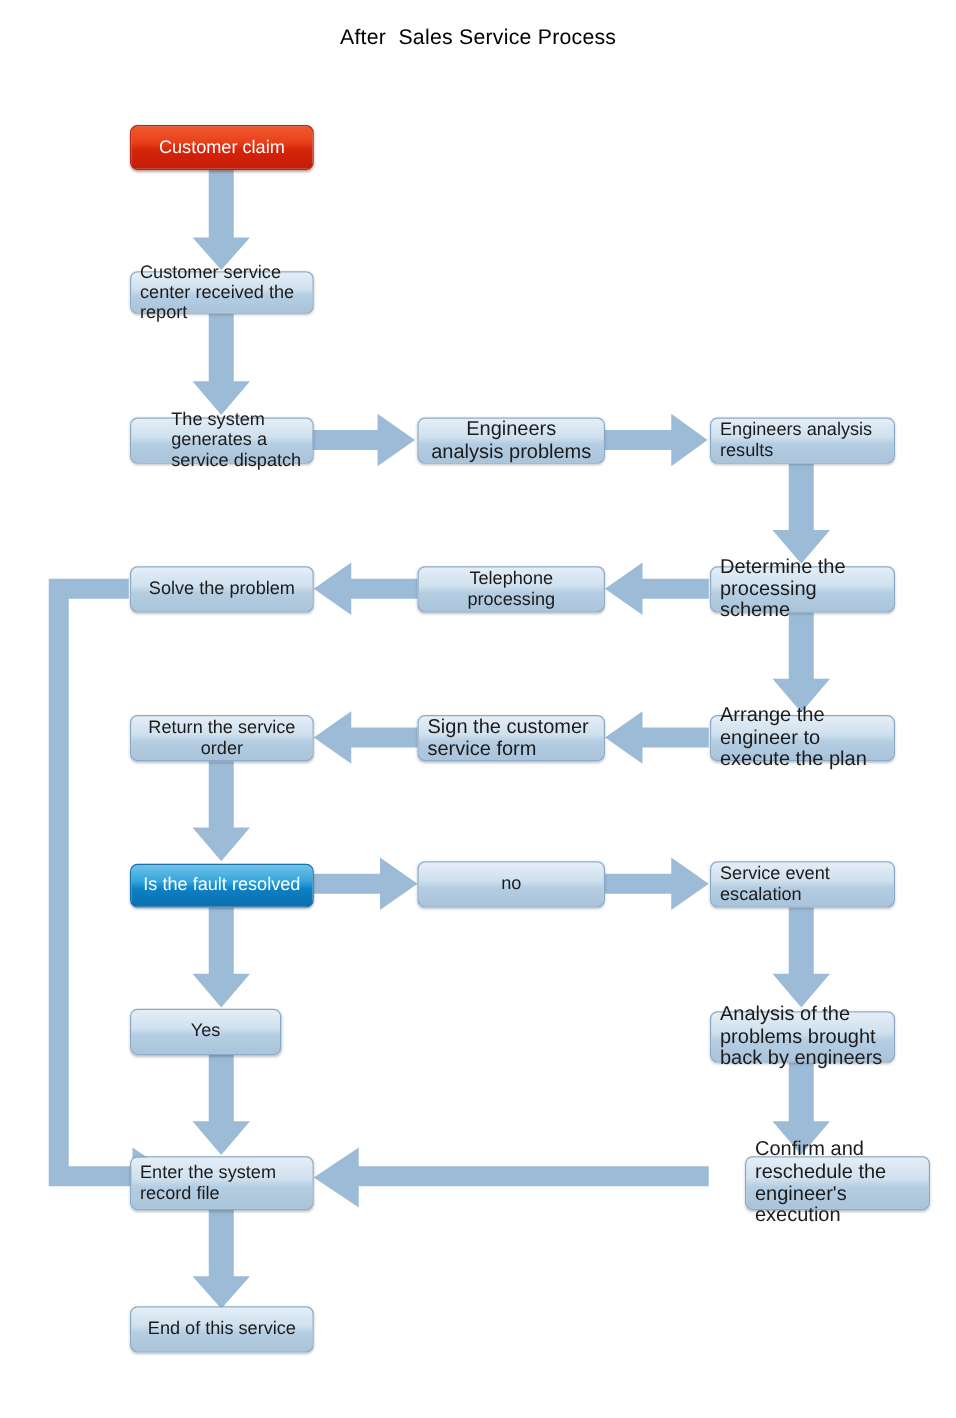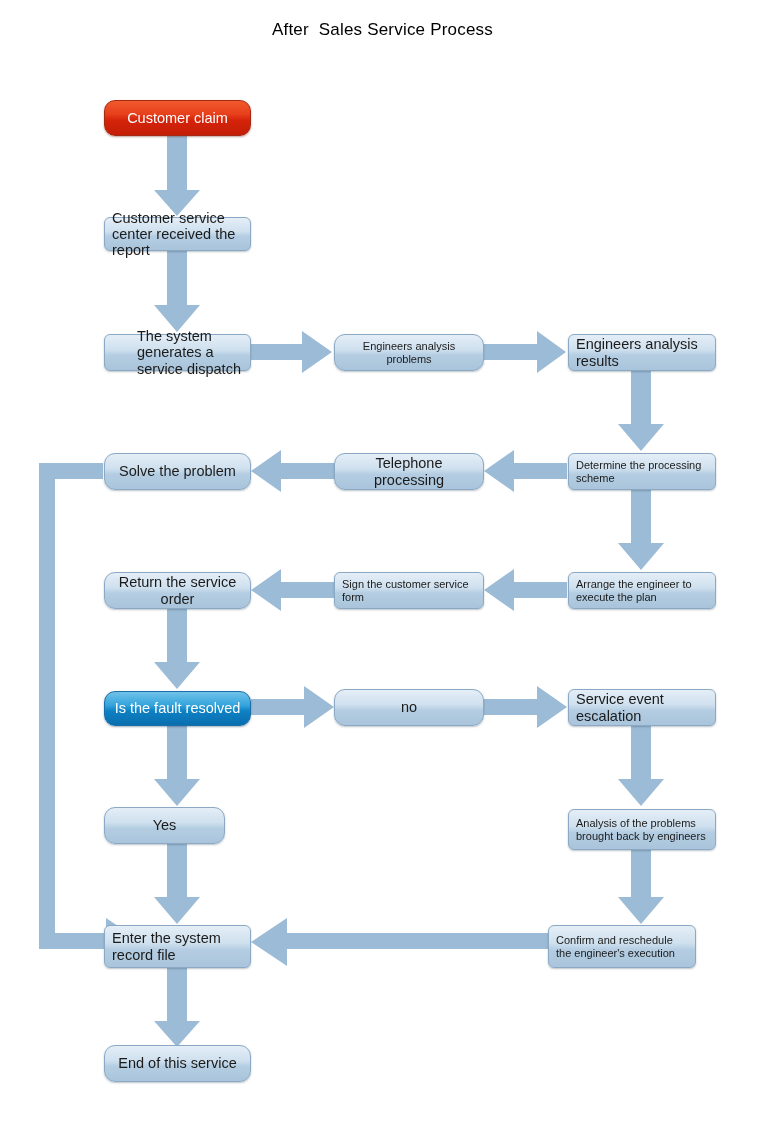--- a/index.html
+++ b/index.html
@@ -41,38 +41,38 @@
     align-items: center;
     padding: 3px 7px;
     line-height: 1.12;
     color: #1b1b1b;
     z-index: 5;
     border: 1px solid #8ba9c4;
     background: linear-gradient(to bottom, #e4eef7 0%, #cfe0ee 42%, #b4cde2 58%, #a9c4db 100%);
     box-shadow: 0 1px 2px rgba(60,80,100,0.35);
   }
   .node .lbl { display: block; width: 100%; }
-  .node.center { justify-content: flex-start; text-align: center; border-radius: 11px; }
+  .node.center { justify-content: flex-start; text-align: center; }
   .node.center .lbl { text-align: center; }
   .node.left { justify-content: flex-start; text-align: left; }
 
   .node.red {
     border: 1px solid #a62a13;
     background: linear-gradient(to bottom, #f05a2c 0%, #e8401c 38%, #d5240a 56%, #c41d07 100%);
     color: #ffffff;
     box-shadow: 0 1px 2px rgba(90,30,10,0.4);
   }
   .node.darkblue {
     border: 1px solid #1b6ea8;
     background: linear-gradient(to bottom, #6fc2e8 0%, #35a4dc 40%, #0d80c4 58%, #0a6fae 100%);
     color: #ffffff;
     box-shadow: 0 1px 2px rgba(20,60,90,0.4);
   }
   .fs-big   { font-size: 14.5px; }
-  .fs-small { font-size: 11px; }
+  .fs-small { font-size: 16px; }
 
   
   svg#arrows {
     position: absolute;
     left: 0; top: 0;
     width: 765px;
     height: 1134px;
     z-index: 1;
   }
   svg#arrows path { fill: #9cbbd6; }
@@ -188,21 +188,21 @@
   </div>
 
   <div class="node left fs-small" style="left:568px; top:809px; width:148px; height:41px;justify-content:flex-end;">
     <span class="lbl">Analysis of the problems brought back by engineers</span>
   </div>
 
   <div class="node left fs-big" style="left:104px; top:925px; width:147px; height:43px;">
     <span class="lbl">Enter the system record file</span>
   </div>
 
-  <div class="node left fs-small" style="left:548px; top:925px; width:148px; height:43px;">
+  <div class="node left fs-small" style="left:596px; top:925px; width:148px; height:43px;">
     <span class="lbl">Confirm and reschedule the engineer's execution</span>
   </div>
 
   <div class="node center fs-big" style="left:104px; top:1045px; width:147px; height:37px;">
     <span class="lbl">End of this service</span>
   </div>
 
 </div>
 
 </body></html>

